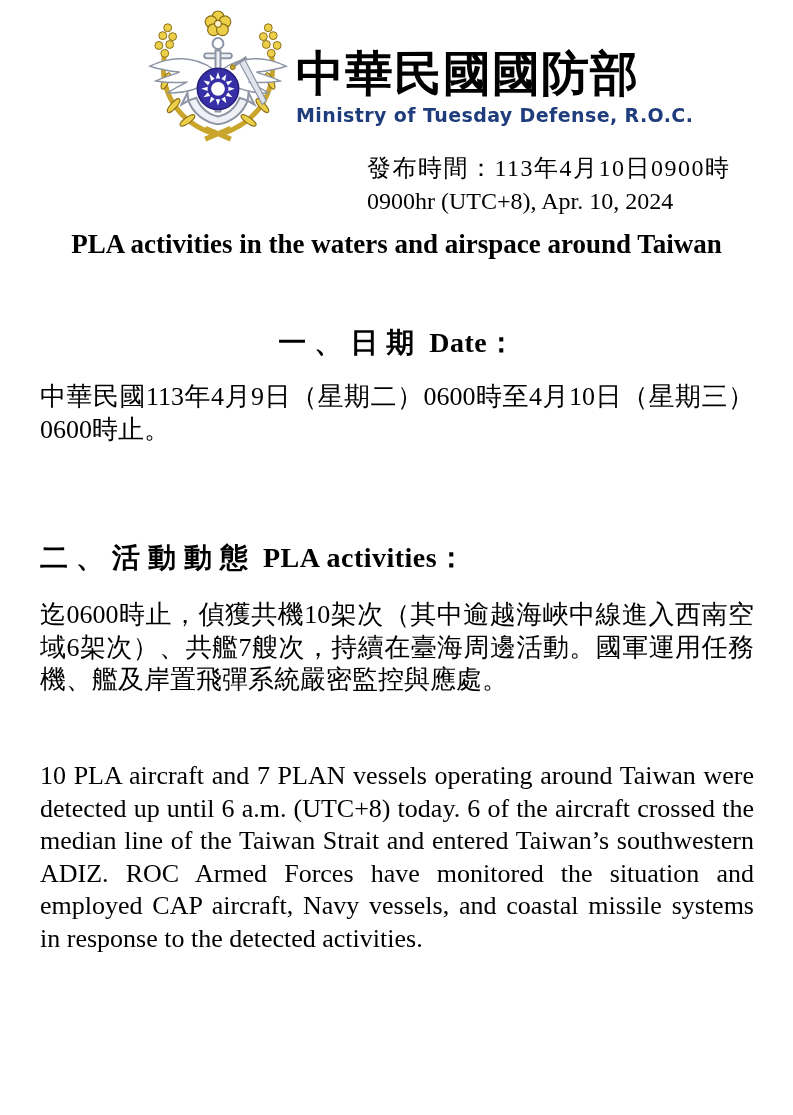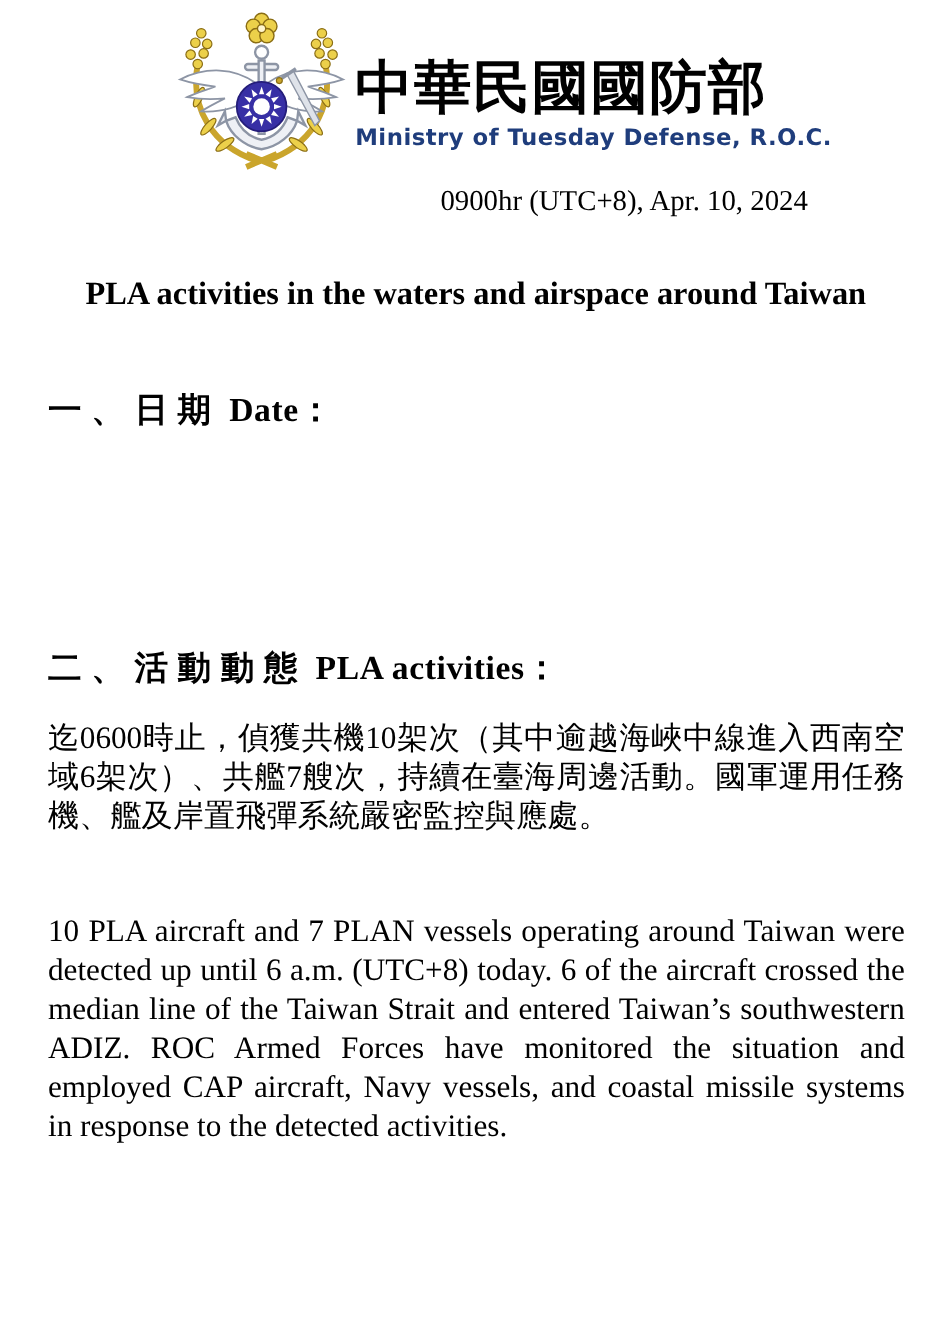--- a/index.html
+++ b/index.html
@@ -18,21 +18,21 @@
   .release{position:absolute;left:367px;top:152px;font-size:24px;line-height:33px;}
   .release-zh{letter-spacing:1.5px;}
 
   
   .doc-title{position:absolute;left:0;top:228px;width:100%;text-align:center;font-weight:bold;}
   .doc-title-zh{font-size:28px;letter-spacing:2px;line-height:34px;}
   .doc-title-en{font-size:27px;line-height:33px;}
 
   
   .sec{position:absolute;left:40px;width:714px;}
-  .pos-h1{top:326px;}  .pos-p1zh{top:381px;} .pos-p1en{top:484px;}
+  .pos-h1{top:326px;text-align:center;}  .pos-p1zh{top:381px;} .pos-p1en{top:484px;}
   .pos-h2{top:541px;}  .pos-p2zh{top:599px;} .pos-p2en{top:760px;font-family:Liberation Serif, serif;}
 
   .sec-heading{font-weight:bold;font-size:28px;line-height:34px;}
   .h-zh{letter-spacing:8px;}
   .h-en{letter-spacing:.5px;}
 
   .p-zh{margin:0;font-size:26px;line-height:32.6px;text-align:justify;}
   .p-en{margin:0;font-size:26px;line-height:32.6px;text-align:justify;}
 </style>
 </head>
@@ -119,31 +119,33 @@
       <path d="M105,92 L112,96 L106,84 Z"></path>
     </g>
   </svg>
 
   <div class="org">
     <div class="org-zh">中華民國國防部</div>
     <div class="org-en">Ministry of Tuesday Defense, R.O.C.</div>
   </div>
 
   <div class="release">
+    <div class="release-zh">發布時間：113年4月10日0900時</div>
     <div class="release-en">0900hr (UTC+8), Apr. 10, 2024</div>
   </div>
 
   <div class="doc-title">
     <div class="doc-title-en">PLA activities in the waters and airspace around Taiwan</div>
   </div>
 
   <div class="sec pos-h1 sec-heading">
     <span class="h-zh">一、日期</span>
     <span class="h-en">Date：</span>
   </div>
+  <p class="sec pos-p1zh p-zh">中華民國113年4月9日（星期二）0600時至4月10日（星期三）0600時止。</p>
 
   <div class="sec pos-h2 sec-heading">
     <span class="h-zh">二、活動動態</span>
     <span class="h-en">PLA activities：</span>
   </div>
   <p class="sec pos-p2zh p-zh">迄0600時止，偵獲共機10架次（其中逾越海峽中線進入西南空域6架次）、共艦7艘次，持續在臺海周邊活動。國軍運用任務機、艦及岸置飛彈系統嚴密監控與應處。</p>
   <p class="sec pos-p2en p-en">10 PLA aircraft and 7 PLAN vessels operating around Taiwan were detected up until 6 a.m. (UTC+8) today. 6 of the aircraft crossed the median line of the Taiwan Strait and entered Taiwan’s southwestern ADIZ. ROC Armed Forces have monitored the situation and employed CAP aircraft, Navy vessels, and coastal missile systems in response to the detected activities.</p>
 
 </div>
 

